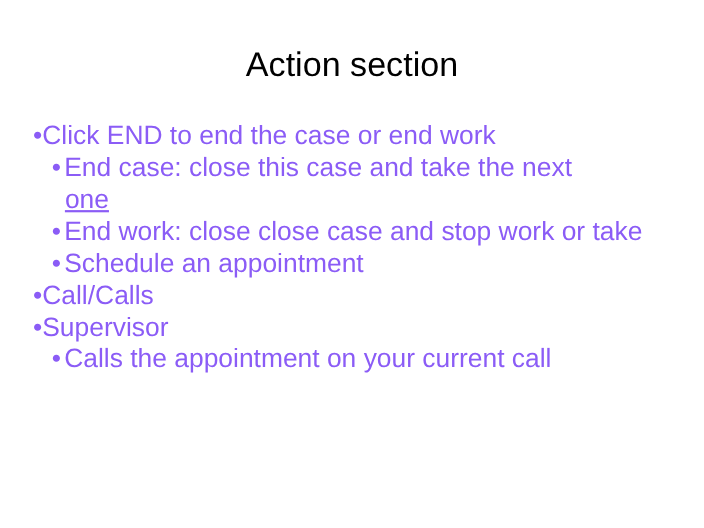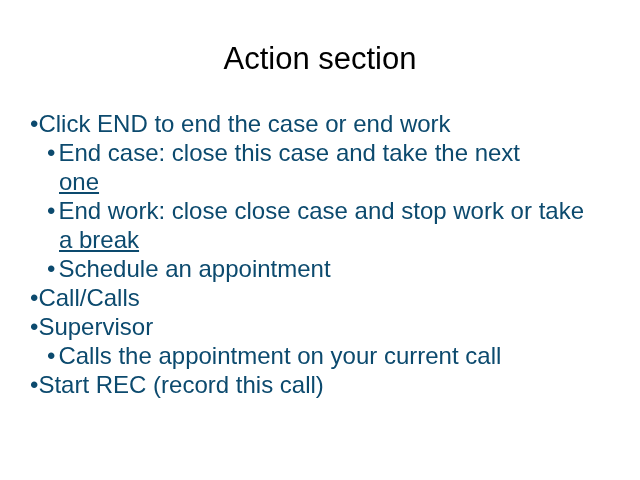--- a/index.html
+++ b/index.html
@@ -36,21 +36,21 @@
   }
   .body-block {
     position: absolute;
     left: 30px;
     top: 109px;
     width: 596px;
   }
   .line {
     font-size: 24px;
     line-height: 29px;
-    color: #0c4a6e;
+    color: #8b5cf6;
     white-space: nowrap;
     letter-spacing: 0px;
   }
   
   .lvl1 {
     padding-left: 0px;
   }
   
   .lvl2 {
     padding-left: 17px;
@@ -92,39 +92,33 @@
     </div>
 
     <div class="line cont2">
       <span class="txt">one</span>
     </div>
 
     <div class="line lvl2">
       <span class="bullet bullet-2">•</span><span class="txt">End work: close close case and stop work or take</span>
     </div>
 
-    <div class="line cont2">
-      <span class="txt">a break</span>
-    </div>
 
 
     <div class="line lvl2">
       <span class="bullet bullet-2">•</span><span class="txt">Schedule an appointment</span>
     </div>
 
     <div class="line lvl1">
       <span class="bullet bullet-1">•</span><span class="txt">Call/Calls</span>
     </div>
 
     <div class="line lvl1">
       <span class="bullet bullet-1">•</span><span class="txt">Supervisor</span>
     </div>
 
     <div class="line lvl2">
       <span class="bullet bullet-2">•</span><span class="txt">Calls the appointment on your current call</span>
     </div>
 
-    <div class="line lvl1">
-      <span class="bullet bullet-1">•</span><span class="txt">Start REC (record this call)</span>
-    </div>
 
   </div>
 </div>
 
 </body></html>

